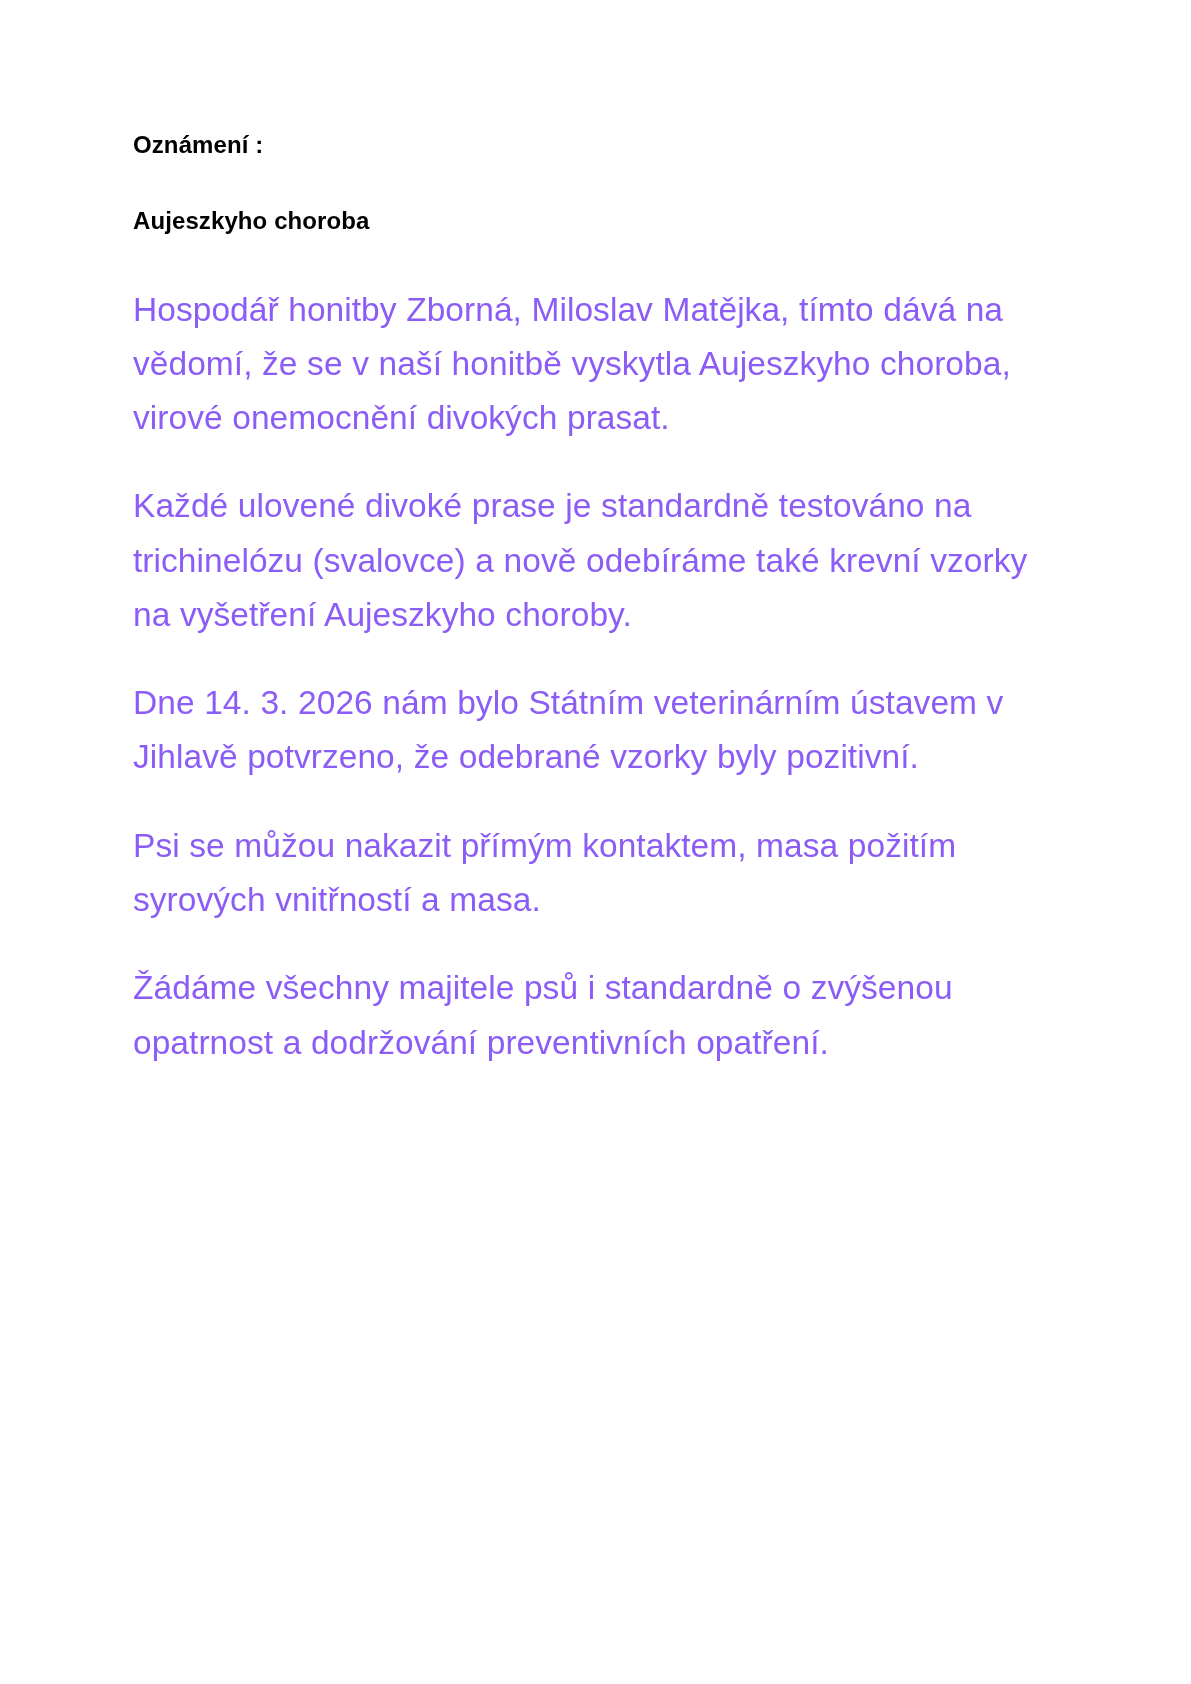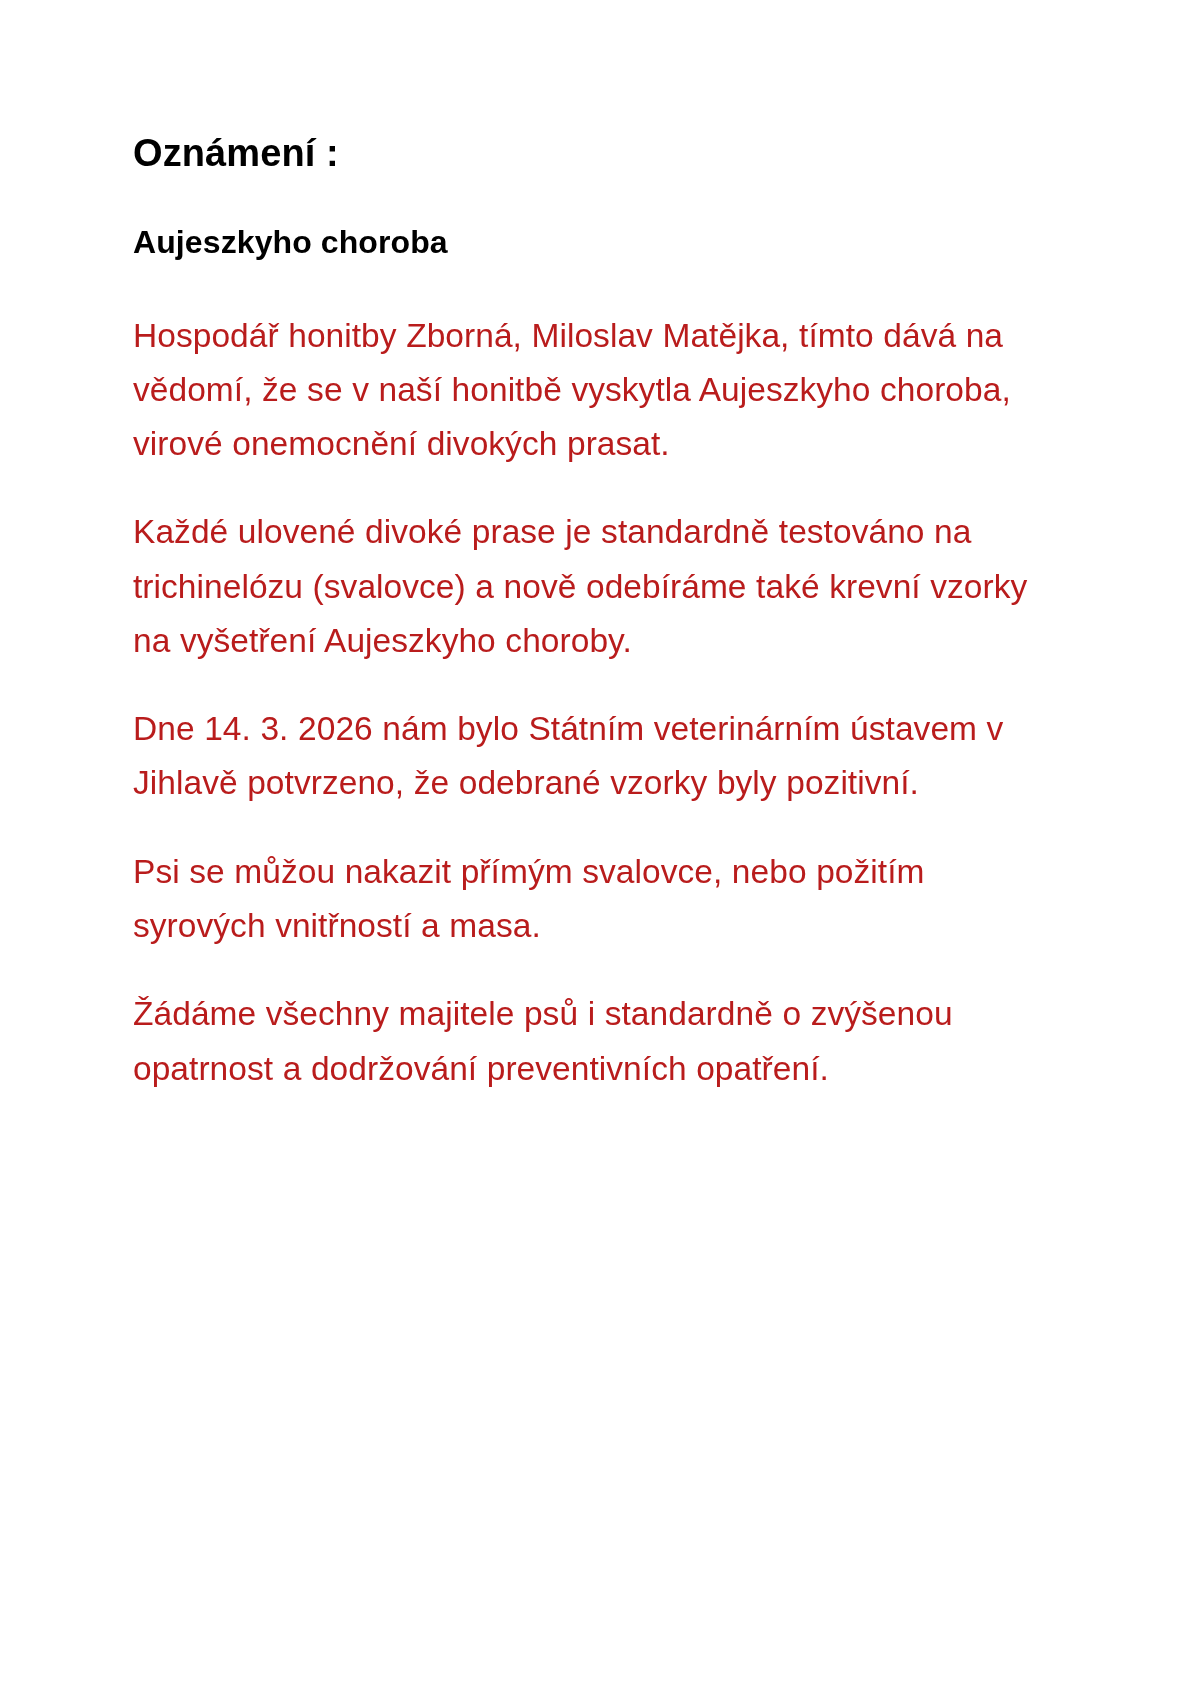--- a/index.html
+++ b/index.html
@@ -26,45 +26,45 @@
     padding: 131px 155px 0 133px;
   }
 
   .doc-body {
     width: 905px;
   }
 
   h1.title-primary {
     margin: 0 0 48px 0;
     padding: 0;
-    font-size: 38px;
+    font-size: 24px;
     font-weight: 700;
     line-height: 1.18;
     letter-spacing: 0.1px;
     color: #000000;
   }
 
   h2.title-secondary {
     margin: 0 0 47px 0;
     padding: 0;
-    font-size: 32px;
+    font-size: 24px;
     font-weight: 700;
     line-height: 1.18;
     letter-spacing: 0.1px;
     color: #000000;
   }
 
   p.para {
     margin: 0 0 34px 0;
     padding: 0;
     font-size: 33.5px;
     font-weight: 400;
     line-height: 1.62;
     letter-spacing: 0.05px;
-    color: #b91c1c;
+    color: #8b5cf6;
     text-align: left;
     word-spacing: 0.2px;
   }
 
   p.para:last-child {
     margin-bottom: 0;
   }
 </style>
 </head>
 <body>
@@ -76,18 +76,18 @@
 
     <h2 class="title-secondary">Aujeszkyho choroba</h2>
 
     <p class="para">Hospodář honitby Zborná, Miloslav Matějka, tímto dává na vědomí, že se v naší honitbě vyskytla Aujeszkyho choroba, virové onemocnění divokých prasat.</p>
 
     <p class="para">Každé ulovené divoké prase je standardně testováno na trichinelózu (svalovce) a nově odebíráme také krevní vzorky na vyšetření Aujeszkyho choroby.</p>
 
     <p class="para">Dne 14. 3. 2026 nám bylo Státním veterinárním ústavem v Jihlavě potvrzeno, že odebrané vzorky byly pozitivní.</p>
 
 
-    <p class="para">Psi se můžou nakazit přímým svalovce, nebo požitím syrových vnitřností a masa.</p>
+    <p class="para">Psi se můžou nakazit přímým kontaktem, masa požitím syrových vnitřností a masa.</p>
 
     <p class="para">Žádáme všechny majitele psů i standardně o zvýšenou opatrnost a dodržování preventivních opatření.</p>
 
   </div>
 </div>
 
 </body></html>

